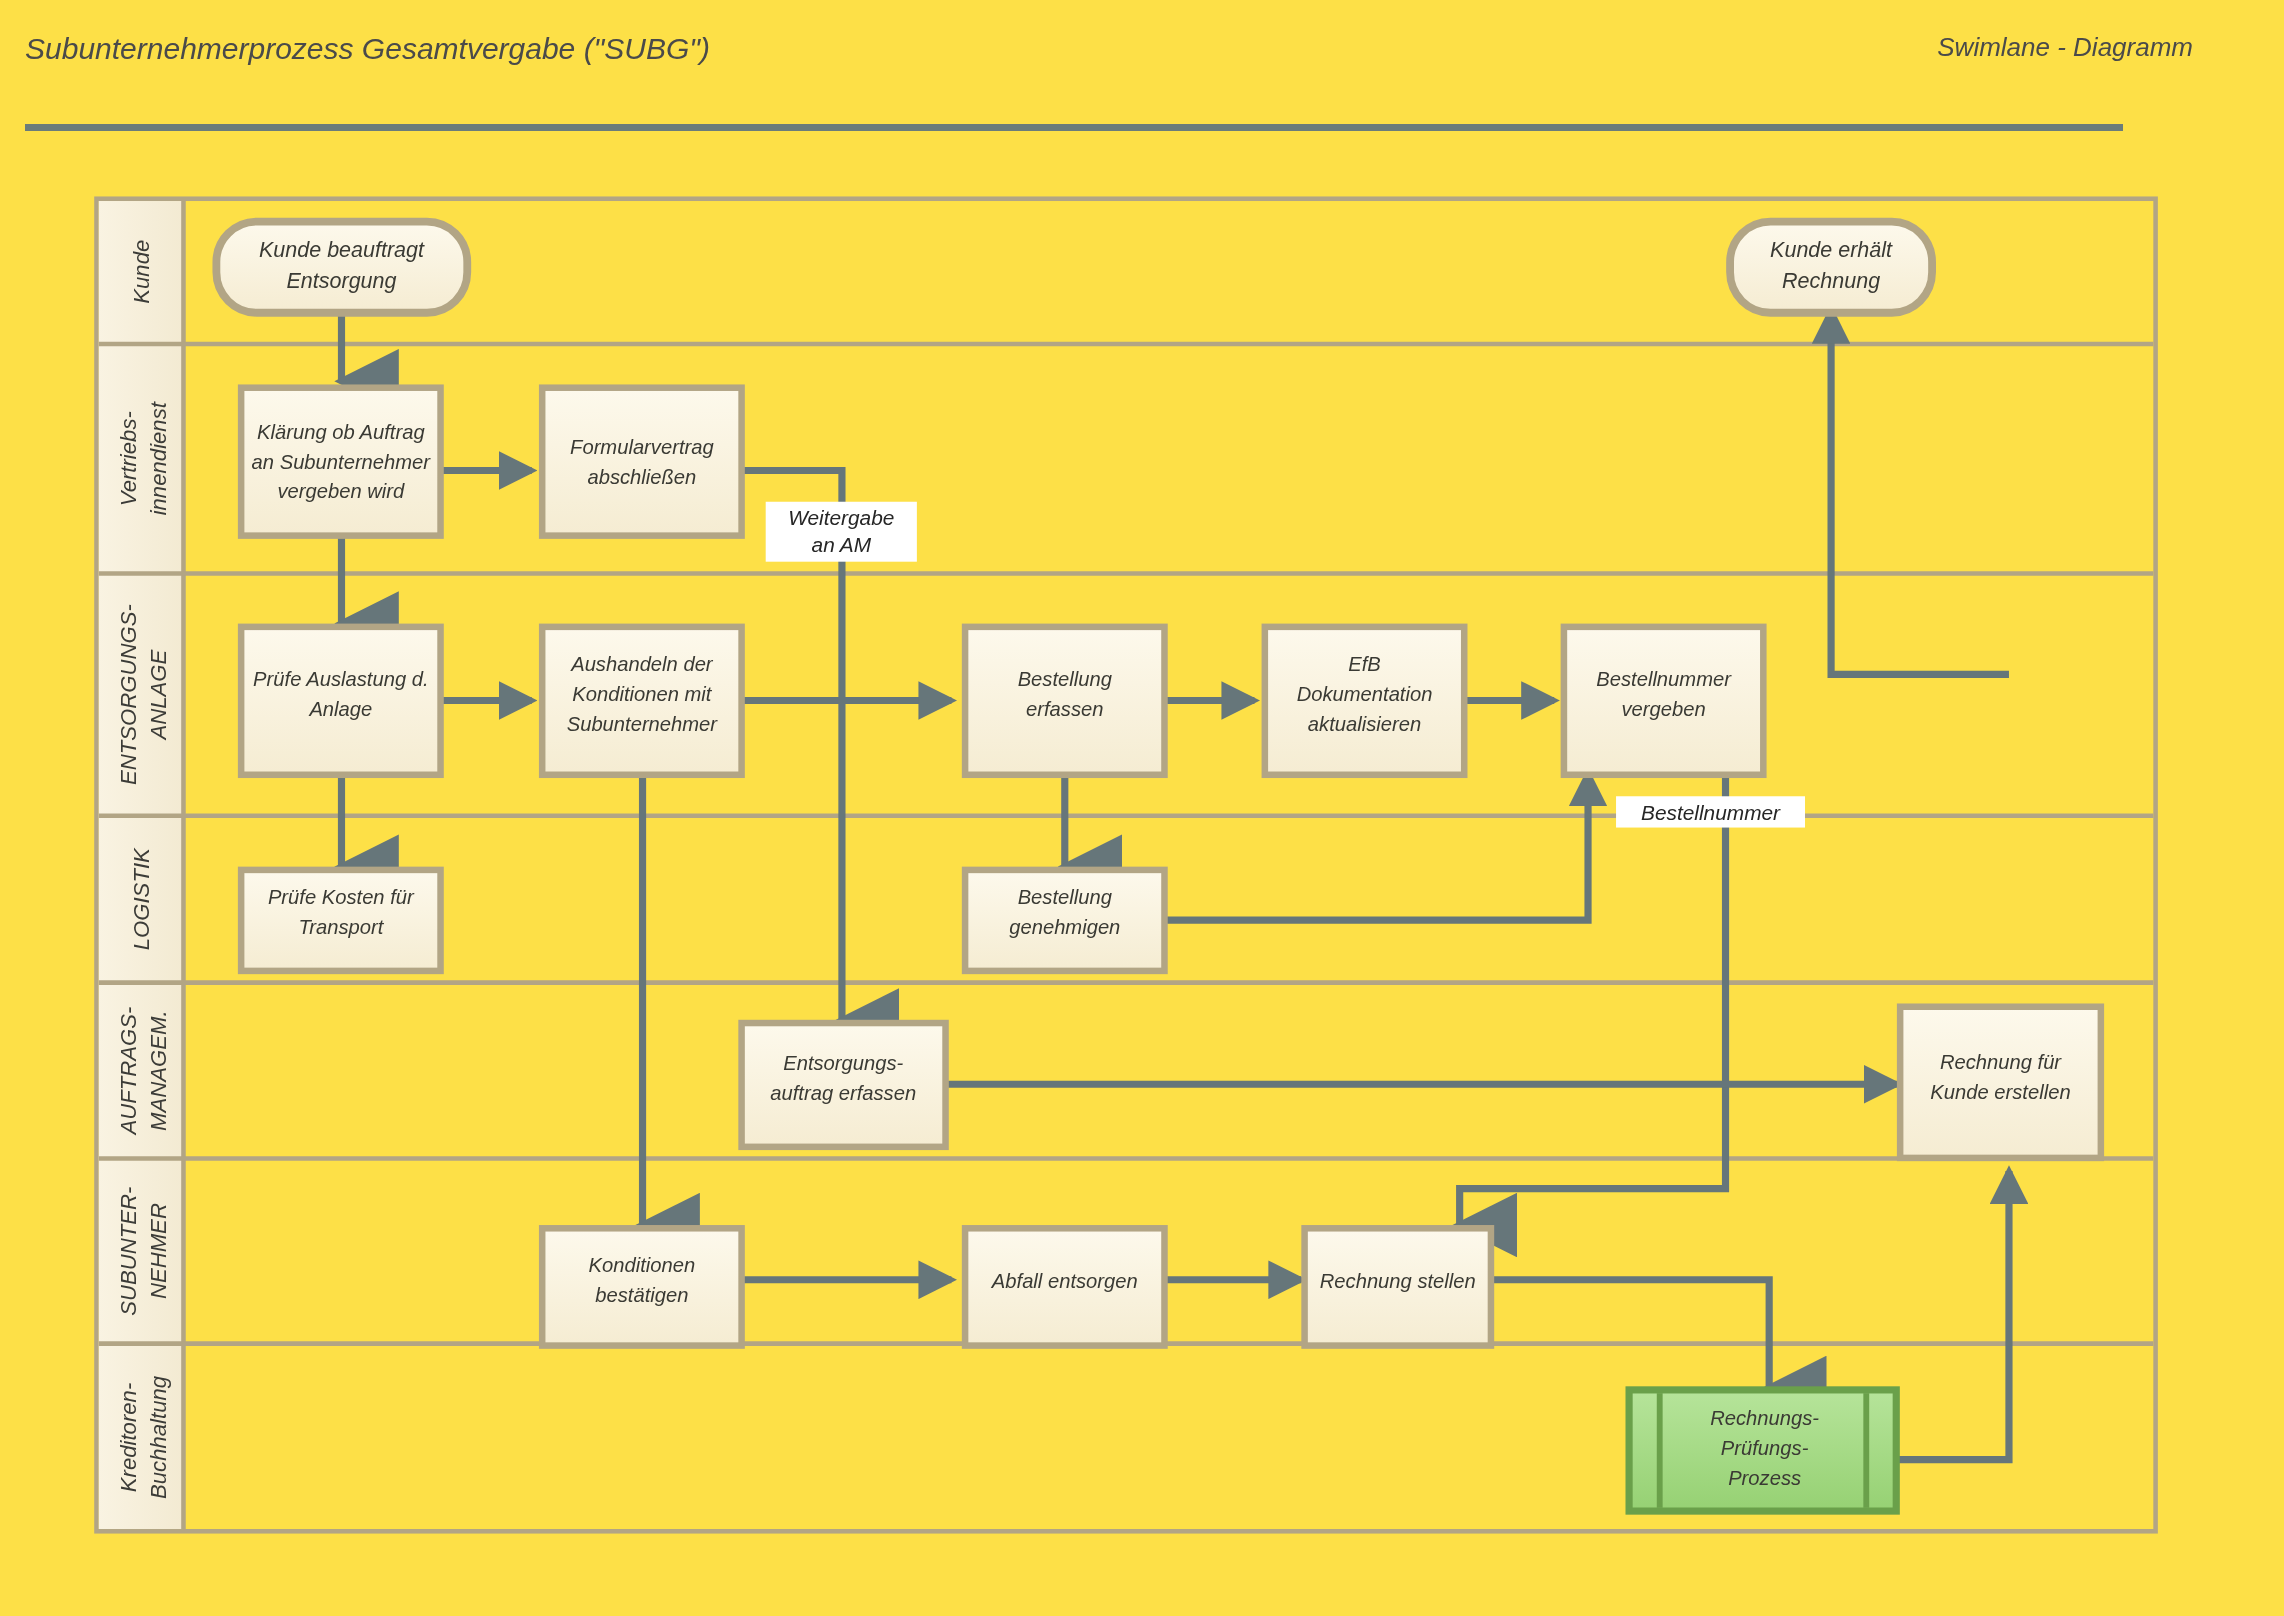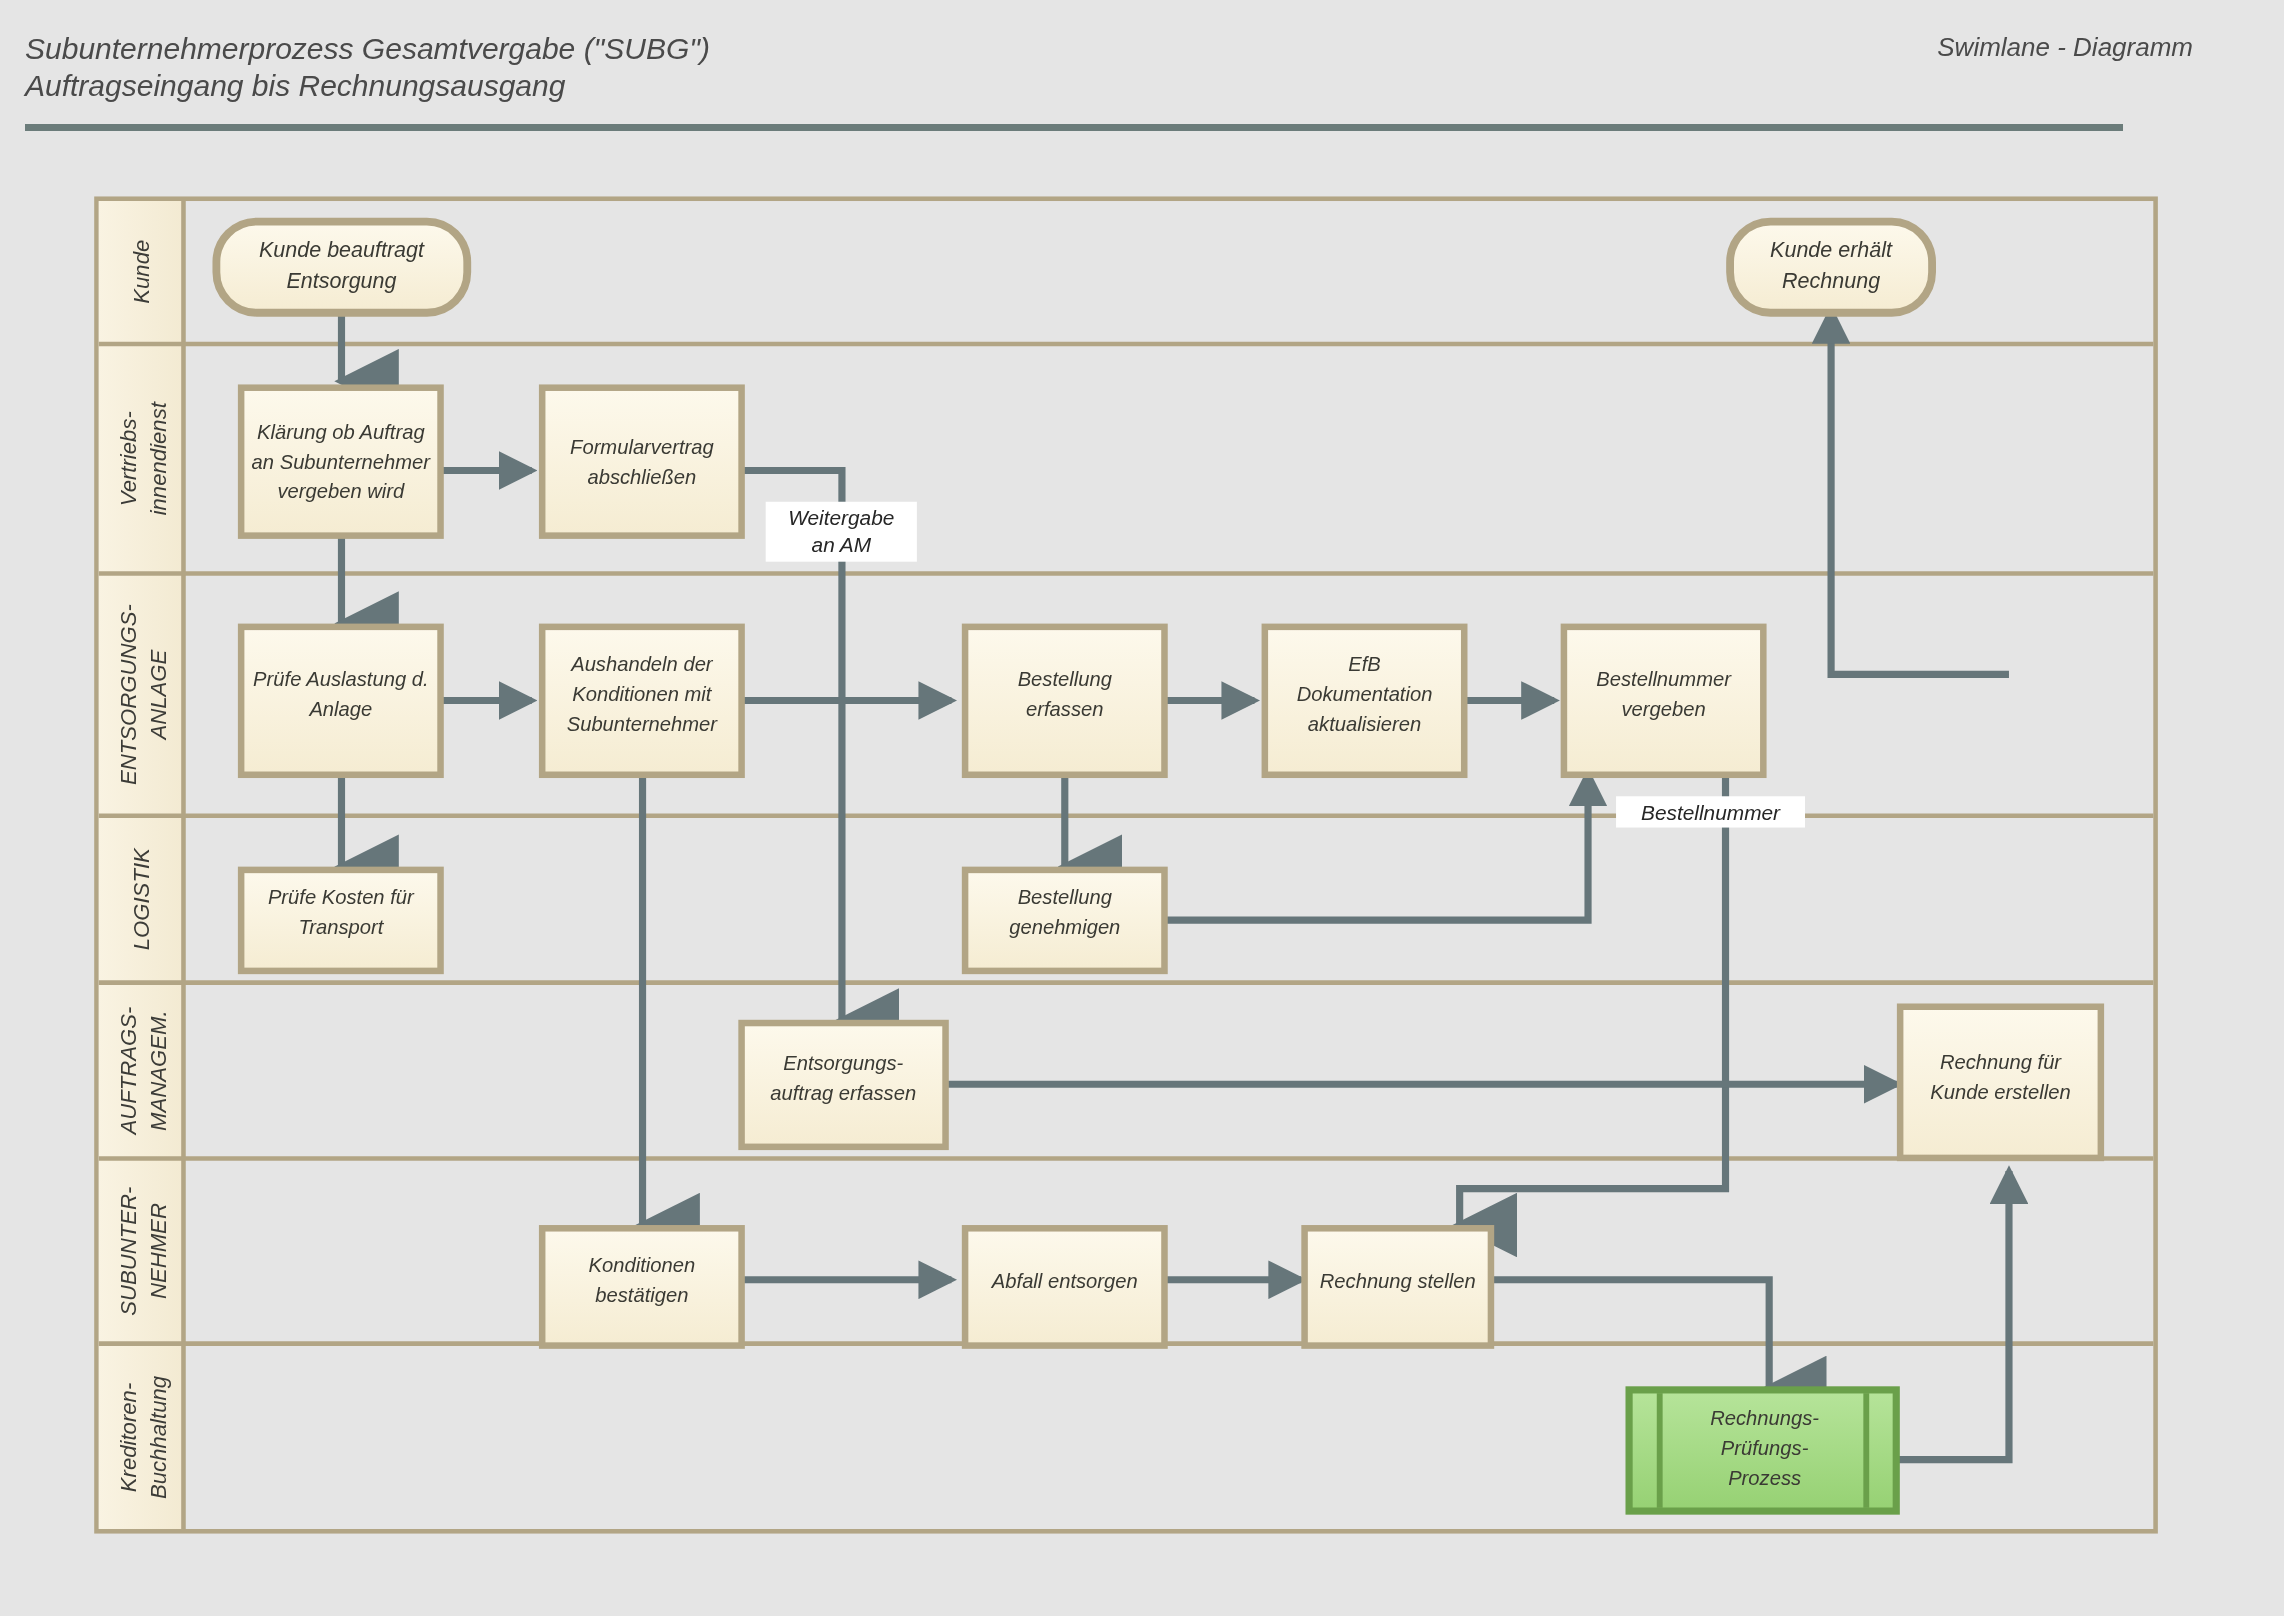--- a/index.html
+++ b/index.html
@@ -10,21 +10,21 @@
   body {
     width: 2284px;
     height: 1616px;
     font-family: "Liberation Sans", sans-serif;
     overflow: hidden;
   }
   #page {
     position: relative;
     width: 2284px;
     height: 1616px;
-    background: #e5e5e5;
+    background: #fde047;
   }
 
   
   #header {
     position: absolute;
     left: 0; top: 0;
     width: 2284px;
     height: 134px;
   }
   #title-block {
@@ -79,21 +79,20 @@
   }
 </style>
 </head>
 <body>
 
 <div id="page">
 
   <div id="header">
     <div id="title-block">
       <div>Subunternehmerprozess Gesamtvergabe ("SUBG")</div>
-      <div>Auftragseingang bis Rechnungsausgang</div>
     </div>
     <div id="meta-block">
       <div>Swimlane - Diagramm</div>
     </div>
     <div id="header-rule"></div>
   </div>
 
   <div id="diagram-wrap">
   <svg id="diagram" width="2284" height="1616" viewBox="0 0 3505 2480" xmlns="http://www.w3.org/2000/svg">
 

